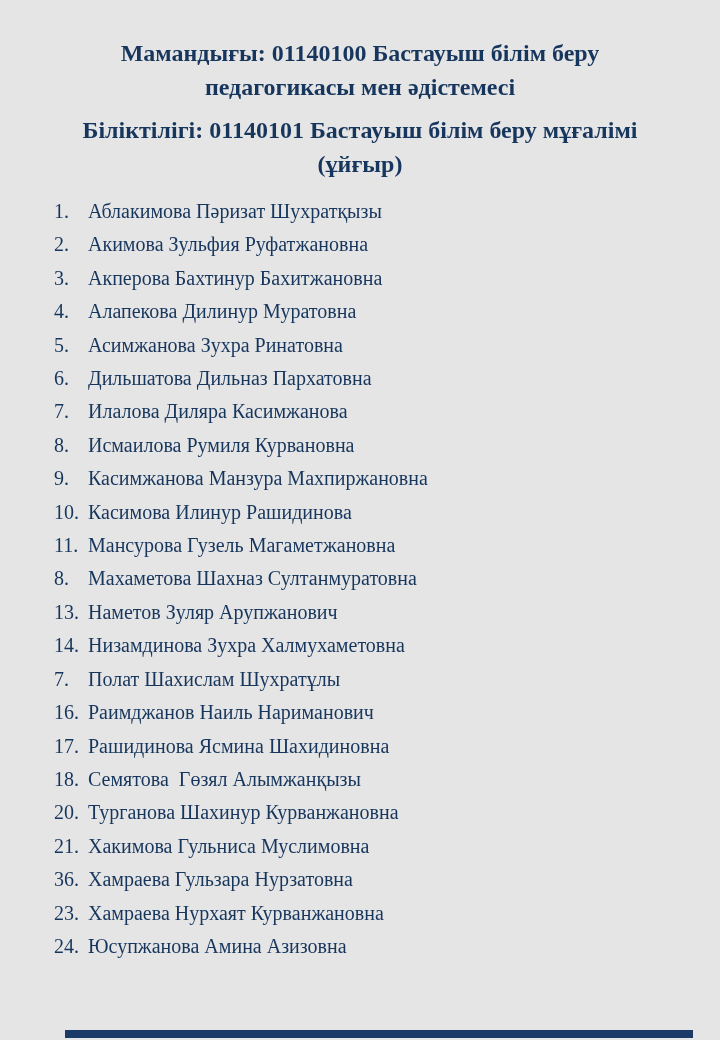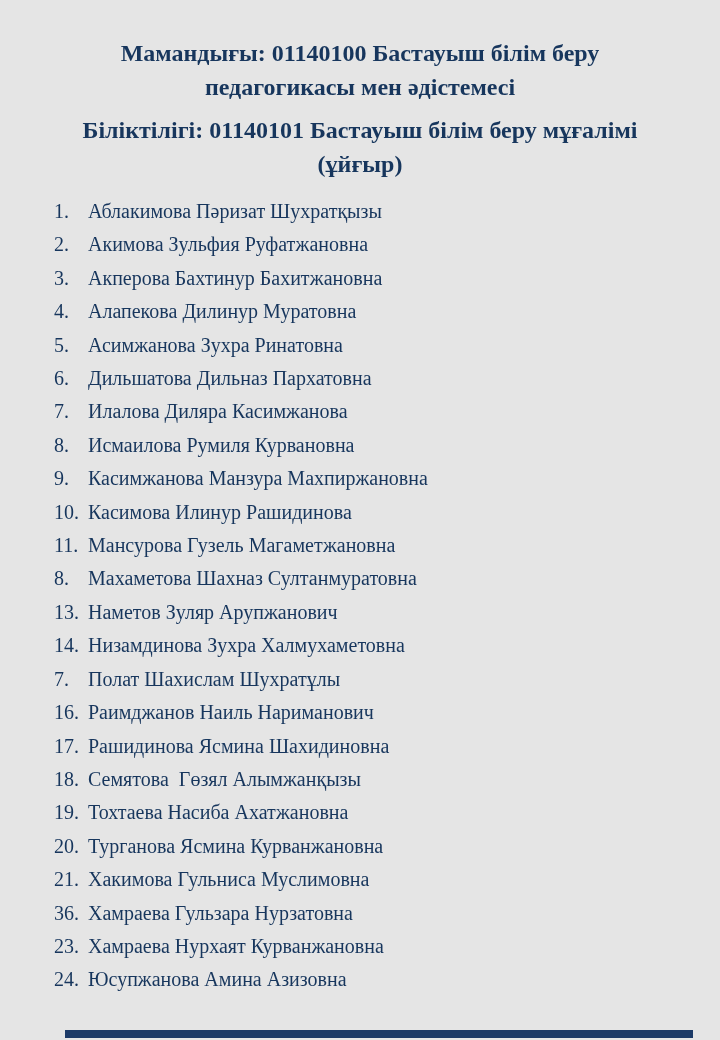--- a/index.html
+++ b/index.html
@@ -163,28 +163,24 @@
   <li class="row">
     <span class="num">17.</span>
     <span class="name">Рашидинова Ясмина Шахидиновна</span>
   </li>
 
   <li class="row">
     <span class="num">18.</span>
     <span class="name">Семятова  Гөзял Алымжанқызы</span>
   </li>
 
-  <li class="row">
-    <span class="num">19.</span>
-    <span class="name">Тохтаева Насиба Ахатжановна</span>
-  </li>
 
   <li class="row">
     <span class="num">20.</span>
-    <span class="name">Турганова Ясмина Курванжановна</span>
+    <span class="name">Турганова Шахинур Курванжановна</span>
   </li>
 
   <li class="row">
     <span class="num">21.</span>
     <span class="name">Хакимова Гульниса Муслимовна</span>
   </li>
 
   <li class="row">
     <span class="num">36.</span>
     <span class="name">Хамраева Гульзара Нурзатовна</span>

